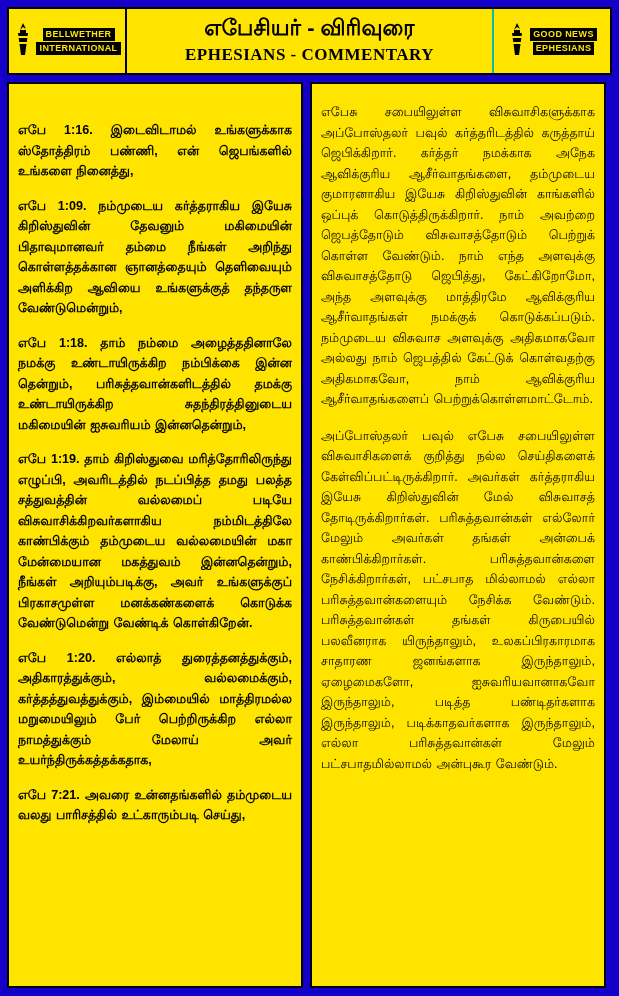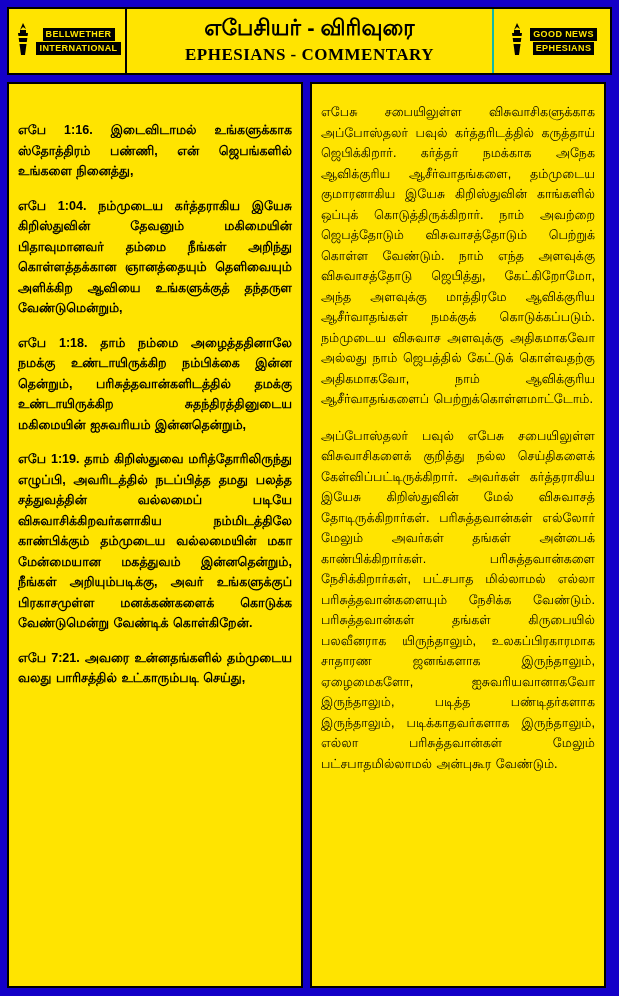--- a/index.html
+++ b/index.html
@@ -188,23 +188,24 @@
         </span>
       </div>
     </div>
 
   </div>
 
   <div class="columns">
 
     <div class="col left">
       <p class="para indent-top">எபே 1:16.  இடைவிடாமல் உங்களுக்காக ஸ்தோத்திரம் பண்ணி, என் ஜெபங்களில் உங்களை நினைத்து,</p>
-      <p class="para">எபே 1:04. நம்முடைய கர்த்தராகிய இயேசு கிறிஸ்துவின் தேவனும் மகிமையின் பிதாவுமானவர் தம்மை நீங்கள் அறிந்து கொள்ளத்தக்கான ஞானத்தையும் தெளிவையும் அளிக்கிற ஆவியை உங்களுக்குத் தந்தருள வேண்டுமென்றும்,</p>
+      <p class="para">எபே 1:09. நம்முடைய கர்த்தராகிய இயேசு கிறிஸ்துவின் தேவனும் மகிமையின் பிதாவுமானவர் தம்மை நீங்கள் அறிந்து கொள்ளத்தக்கான ஞானத்தையும் தெளிவையும் அளிக்கிற ஆவியை உங்களுக்குத் தந்தருள வேண்டுமென்றும்,</p>
       <p class="para">எபே 1:18. தாம் நம்மை அழைத்ததினாலே நமக்கு உண்டாயிருக்கிற நம்பிக்கை இன்ன தென்றும், பரிசுத்தவான்களிடத்தில் தமக்கு உண்டாயிருக்கிற சுதந்திரத்தினுடைய மகிமையின் ஐசுவரியம் இன்னதென்றும்,</p>
       <p class="para">எபே 1:19. தாம் கிறிஸ்துவை மரித்தோரிலிருந்து எழுப்பி, அவரிடத்தில் நடப்பித்த தமது பலத்த சத்துவத்தின் வல்லமைப் படியே விசுவாசிக்கிறவர்களாகிய நம்மிடத்திலே காண்பிக்கும் தம்முடைய வல்லமையின் மகா மேன்மையான மகத்துவம் இன்னதென்றும், நீங்கள் அறியும்படிக்கு, அவர் உங்களுக்குப் பிரகாசமுள்ள மனக்கண்களைக் கொடுக்க வேண்டுமென்று வேண்டிக் கொள்கிறேன்.</p>
+      <p class="para">எபே 1:20. எல்லாத் துரைத்தனத்துக்கும், அதிகாரத்துக்கும், வல்லமைக்கும், கர்த்தத்துவத்துக்கும், இம்மையில் மாத்திரமல்ல மறுமையிலும் பேர் பெற்றிருக்கிற எல்லா நாமத்துக்கும் மேலாய் அவர் உயர்ந்திருக்கத்தக்கதாக,</p>
       <p class="para">எபே 7:21. அவரை உன்னதங்களில் தம்முடைய வலது பாரிசத்தில் உட்காரும்படி செய்து,</p>
     </div>
 
     <div class="col right">
       <p class="para body">எபேசு சபையிலுள்ள விசுவாசிகளுக்காக அப்போஸ்தலர் பவுல் கர்த்தரிடத்தில் கருத்தாய் ஜெபிக்கிறார். கர்த்தர் நமக்காக அநேக ஆவிக்குரிய ஆசீர்வாதங்களை, தம்முடைய குமாரனாகிய இயேசு கிறிஸ்துவின் காங்களில் ஒப்புக் கொடுத்திருக்கிறார். நாம் அவற்றை ஜெபத்தோடும் விசுவாசத்தோடும் பெற்றுக் கொள்ள வேண்டும். நாம் எந்த அளவுக்கு விசுவாசத்தோடு ஜெபித்து, கேட்கிறோமோ, அந்த அளவுக்கு மாத்திரமே ஆவிக்குரிய ஆசீர்வாதங்கள் நமக்குக் கொடுக்கப்படும். நம்முடைய விசுவாச அளவுக்கு அதிகமாகவோ அல்லது நாம் ஜெபத்தில் கேட்டுக் கொள்வதற்கு அதிகமாகவோ, நாம் ஆவிக்குரிய ஆசீர்வாதங்களைப் பெற்றுக்கொள்ளமாட்டோம்.</p>
       <p class="para body">அப்போஸ்தலர் பவுல் எபேசு சபையிலுள்ள விசுவாசிகளைக் குறித்து நல்ல செய்திகளைக் கேள்விப்பட்டிருக்கிறார். அவர்கள் கர்த்தராகிய இயேசு கிறிஸ்துவின் மேல் விசுவாசத் தோடிருக்கிறார்கள். பரிசுத்தவான்கள் எல்லோர் மேலும் அவர்கள் தங்கள் அன்பைக் காண்பிக்கிறார்கள். பரிசுத்தவான்களை நேசிக்கிறார்கள், பட்சபாத மில்லாமல் எல்லா பரிசுத்தவான்களையும் நேசிக்க வேண்டும். பரிசுத்தவான்கள் தங்கள் கிருபையில் பலவீனராக யிருந்தாலும், உலகப்பிரகாரமாக சாதாரண ஜனங்களாக இருந்தாலும், ஏழைமைகளோ, ஐசுவரியவானாகவோ இருந்தாலும், படித்த பண்டிதர்களாக இருந்தாலும், படிக்காதவர்களாக இருந்தாலும், எல்லா பரிசுத்தவான்கள் மேலும் பட்சபாதமில்லாமல் அன்புகூர வேண்டும்.</p>
     </div>
 
   </div>
 

